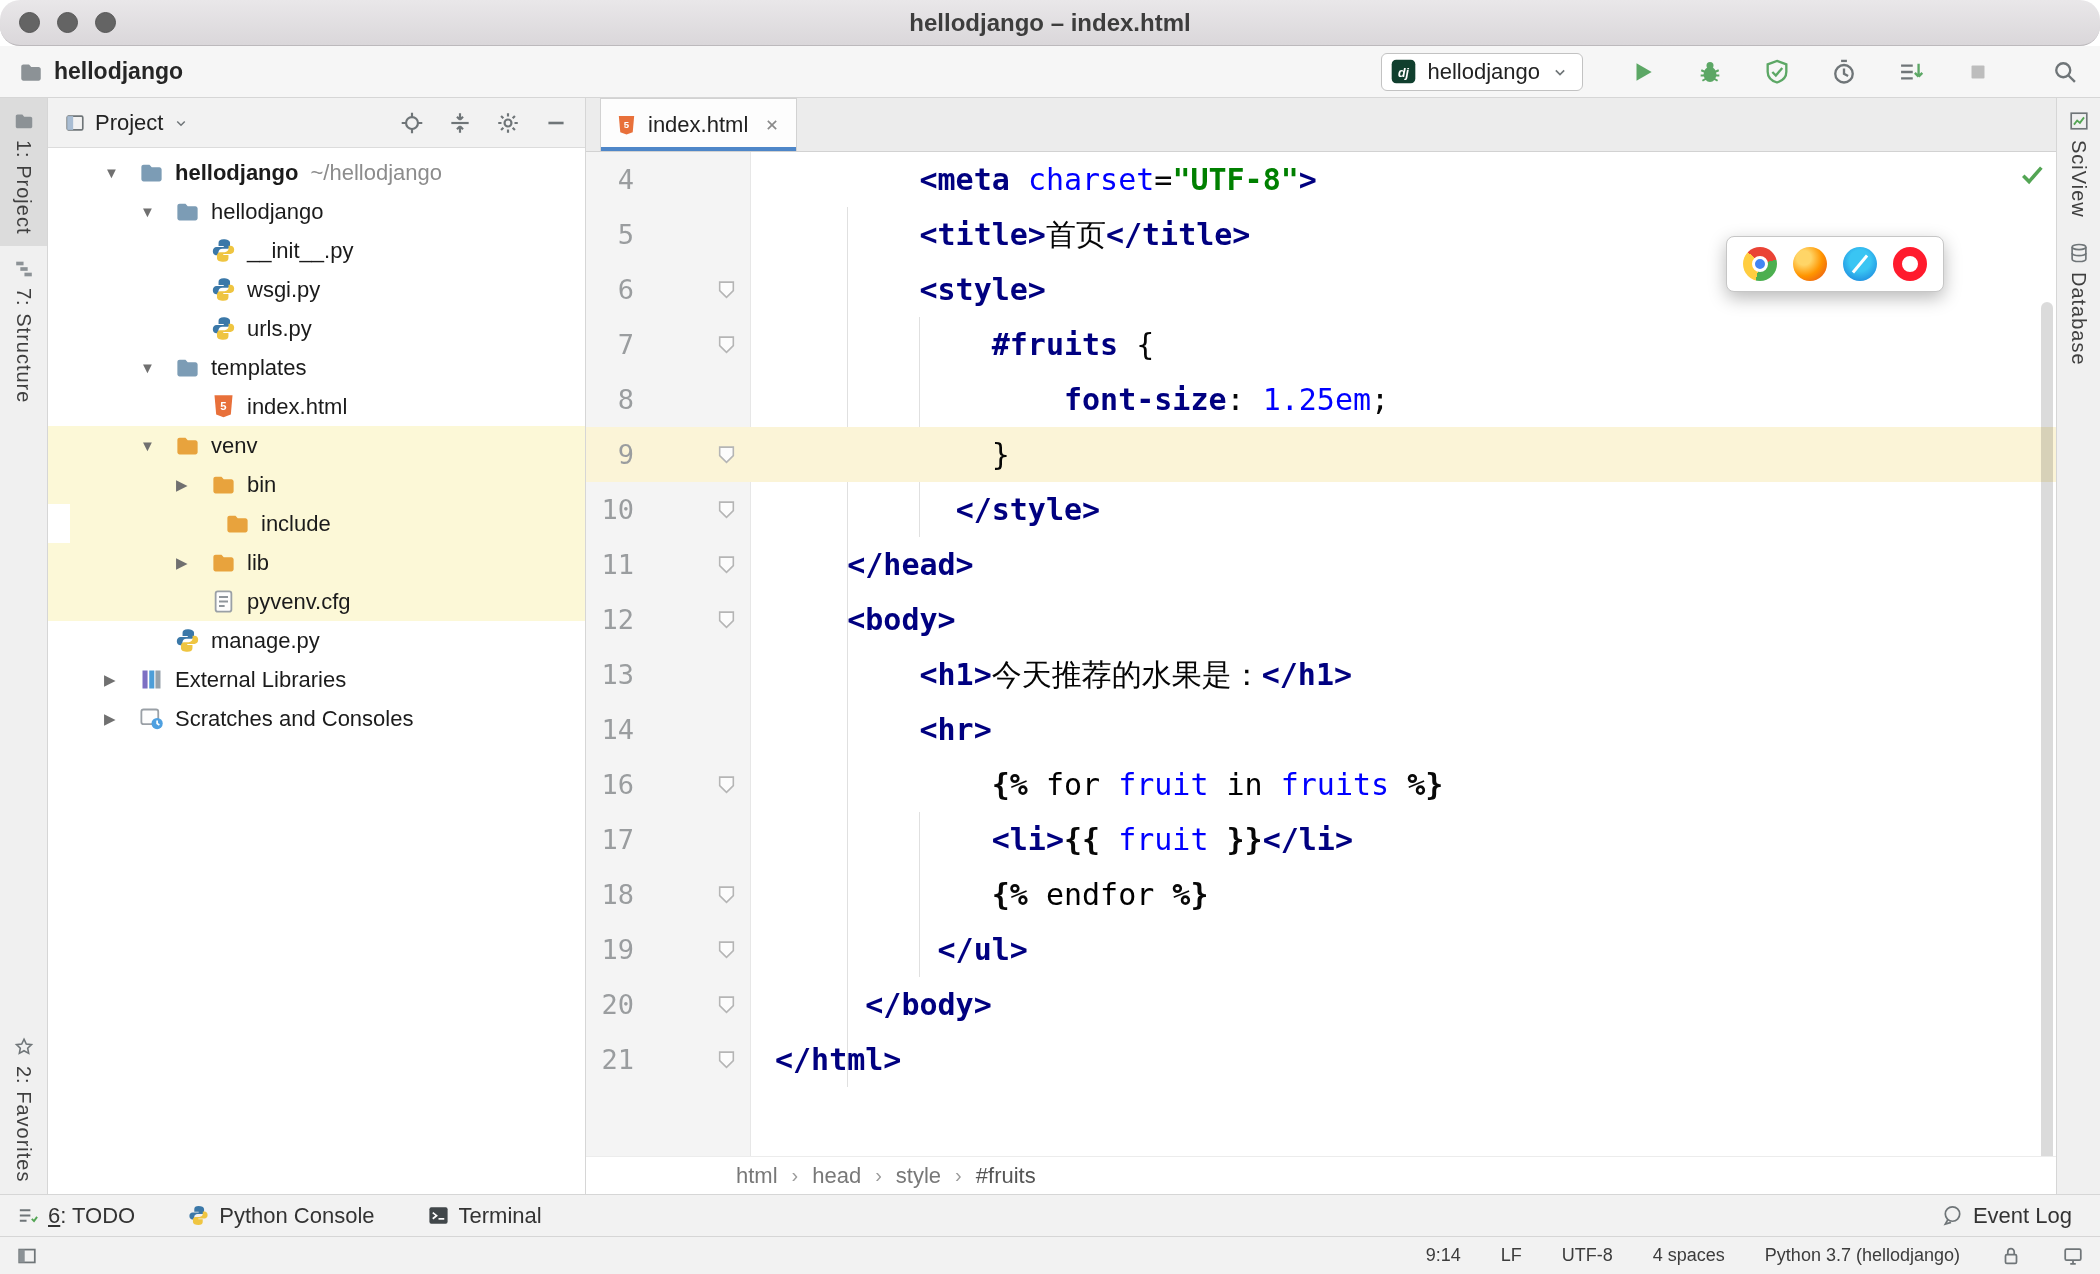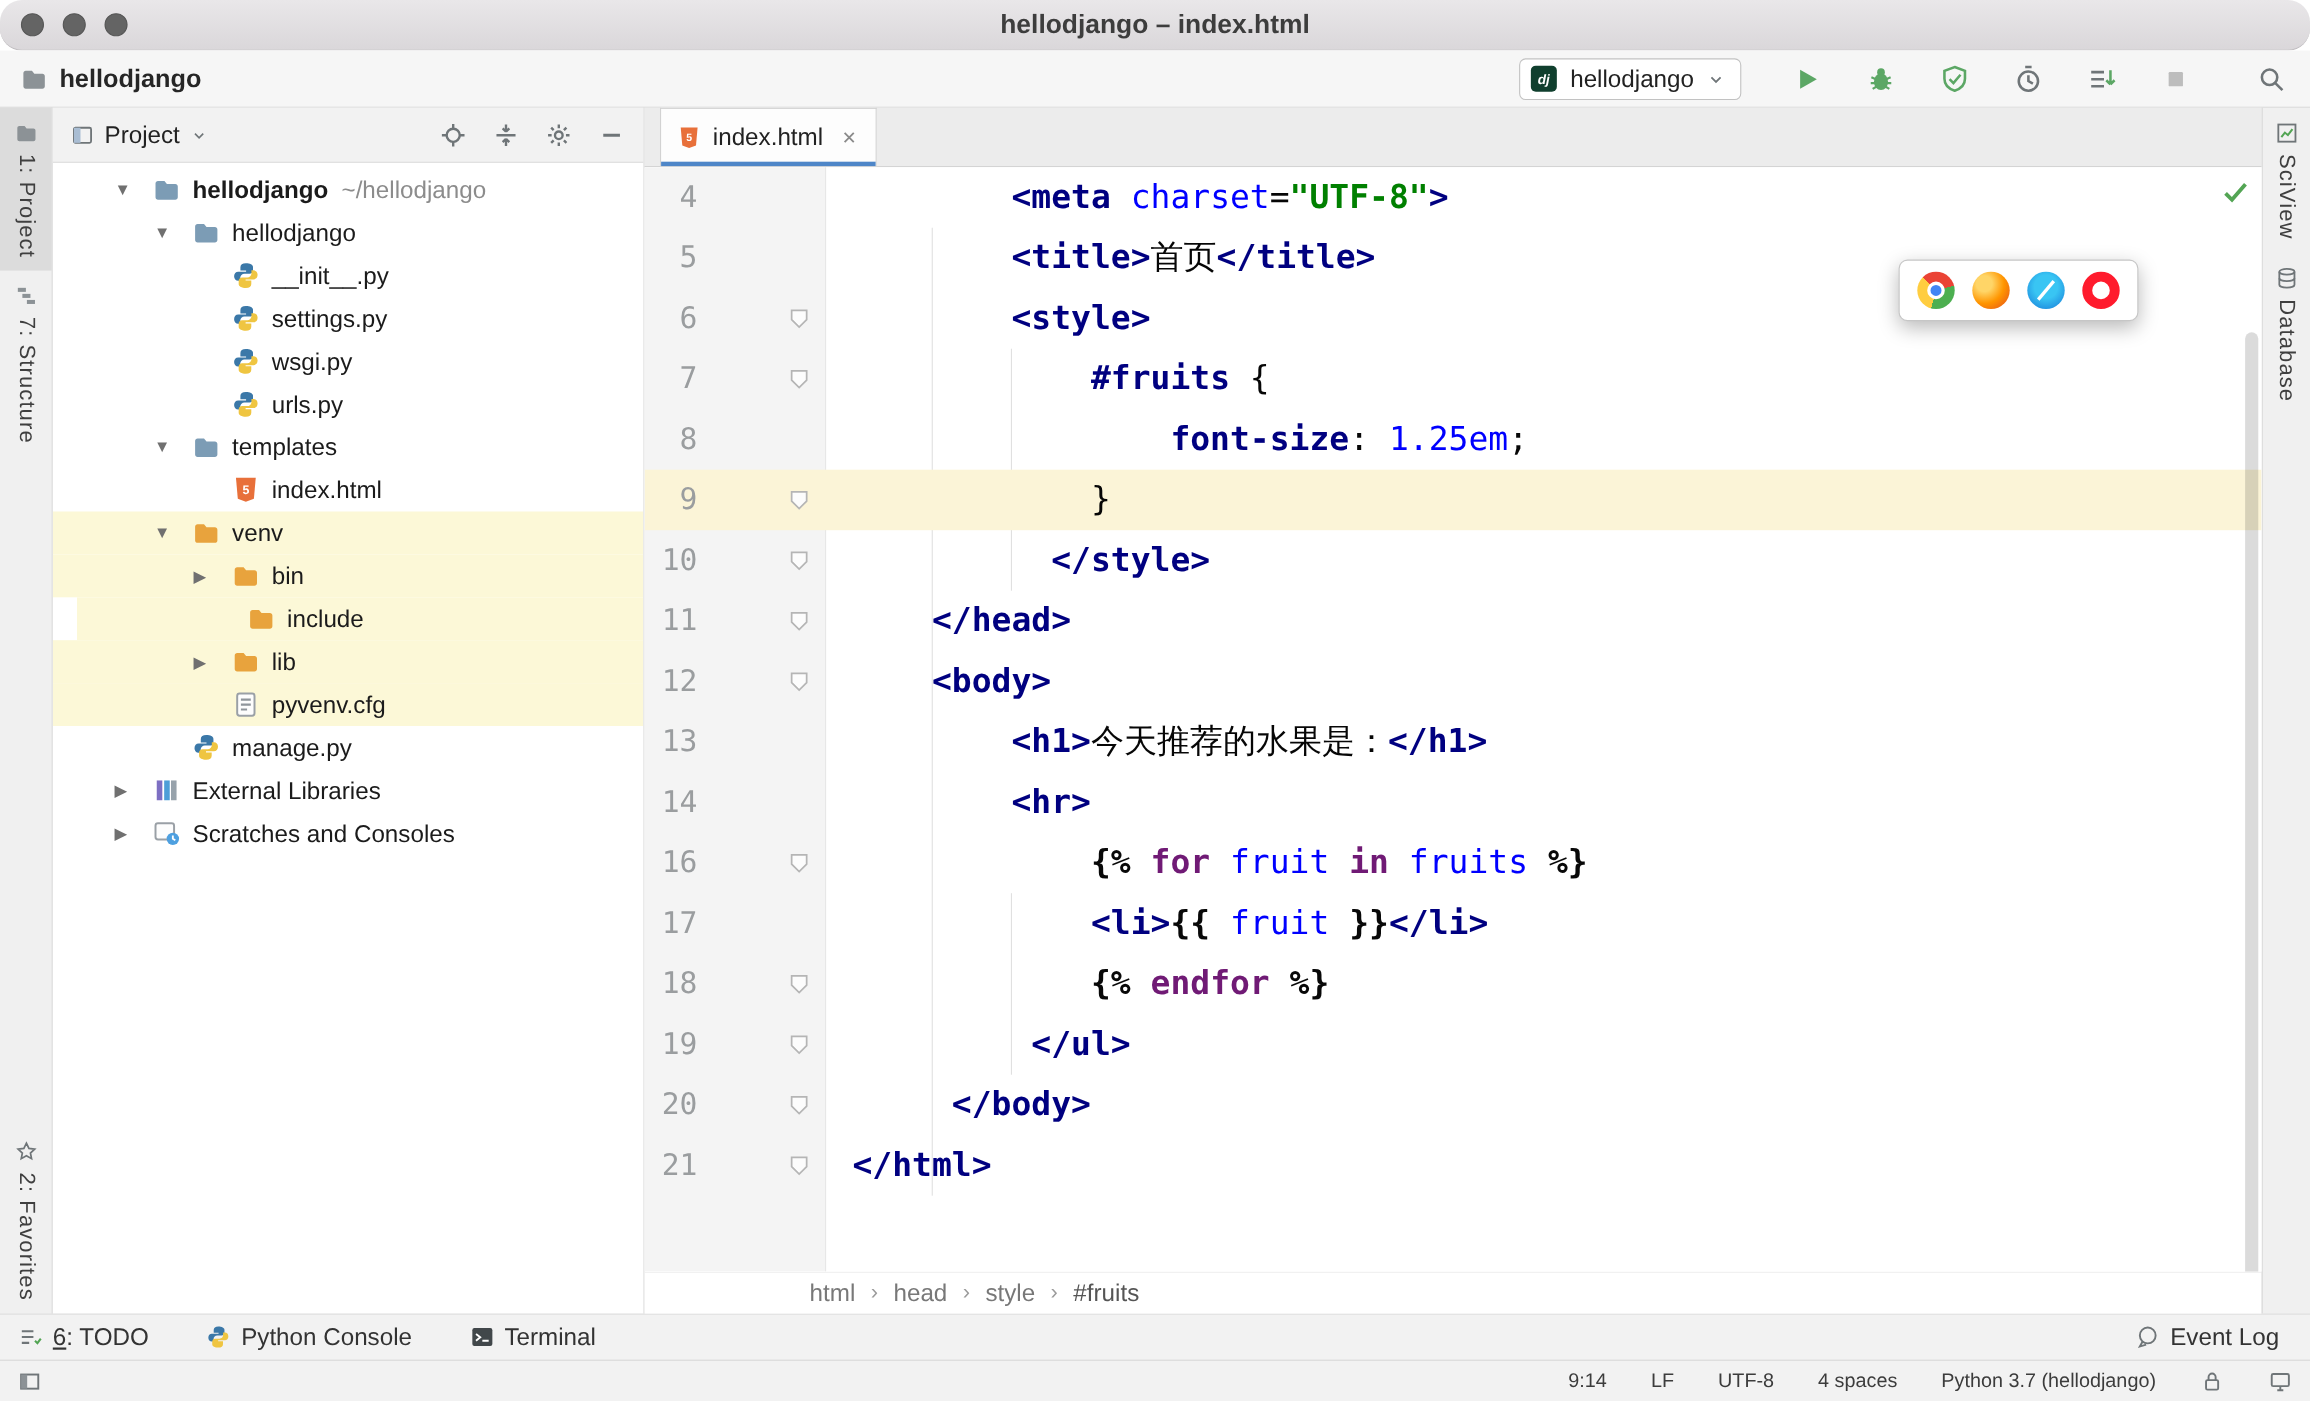--- a/index.html
+++ b/index.html
@@ -70,21 +70,21 @@
 .ln{width:48px;text-align:right;color:#9a9d9f;font-size:27px;flex:none;}
 .gi{width:117px;flex:none;display:flex;align-items:center;justify-content:flex-end;padding-right:14px;}
 .gi .icon{width:21px;height:21px;}
 .codeln{white-space:pre;padding-left:24px;}
 .c-tag{color:#000080;font-weight:bold;}
 .c-attr{color:#0000ff;}
 .c-val{color:#008000;font-weight:bold;}
 .c-sel{color:#000080;font-weight:bold;}
 .c-prop{color:#000080;font-weight:bold;}
 .c-num{color:#0000ff;}
-.c-kw{color:#701a75;font-weight:bold;text-align:center;}
+.c-kw{color:#000000;font-weight:normal;text-align:center;}
 .c-var{color:#0000ff;}
 .c-brace{color:#080808;font-weight:bold;}
 .c-text{color:#060606;}
 .echeck{position:absolute;top:8px;right:10px;width:28px;height:28px;z-index:2;}
 .scrollthumb{position:absolute;right:3px;top:150px;width:12px;height:880px;background:rgba(0,0,0,0.14);border-radius:6px;z-index:2;}
 .browser-popup{position:absolute;left:1140px;top:84px;width:218px;height:56px;background:#fff;border:1px solid #c6c6c6;border-radius:8px;box-shadow:0 6px 18px rgba(0,0,0,.28);display:flex;align-items:center;justify-content:center;gap:16px;z-index:3;}
 .bicon{width:34px;height:34px;border-radius:50%;position:relative;flex:none;}
 .b-chrome{background:conic-gradient(from -45deg,#ea4335 0 120deg,#4caf50 0 240deg,#ffcd40 0 360deg);}
 .b-chrome i{position:absolute;inset:9px;background:#4285f4;border:3px solid #fff;border-radius:50%;}
 .b-firefox{background:radial-gradient(circle at 32% 32%,#ffd567 0 22%,#ff9500 55%,#e2491e 100%);}
@@ -292,30 +292,20 @@
         </div>
         <div class="trow" style="padding-left: 122px;">
           <span class="arrow"></span>
           <span class="icon ticon">
             <svg viewBox="0 0 24 24">
               <path d="M12 2c-2.8 0-4.4 1.2-4.4 3.2V8h4.6v.9H5.8C3.9 8.9 2.5 10.4 2.5 12.6s1.4 3.6 3.3 3.6h1.7v-2.5c0-1.8 1.5-3.2 3.4-3.2h4.1c1.6 0 2.8-1.2 2.8-2.8V5.2C17.8 3.2 15.3 2 12 2z" fill="#3b78a8"></path>
               <path d="M12 22c2.8 0 4.4-1.2 4.4-3.2V16h-4.6v-.9h6.4c1.9 0 3.3-1.5 3.3-3.7s-1.4-3.6-3.3-3.6h-1.7v2.5c0 1.8-1.5 3.2-3.4 3.2H9c-1.6 0-2.8 1.2-2.8 2.8v2.5C6.2 20.8 8.7 22 12 22z" fill="#efc541"></path>
             </svg>
           </span>
           <span class="tlabel">__init__.py</span>
-        </div>
-        <div class="trow" style="padding-left: 122px;">
-          <span class="arrow"></span>
-          <span class="icon ticon">
-            <svg viewBox="0 0 24 24">
-              <path d="M12 2c-2.8 0-4.4 1.2-4.4 3.2V8h4.6v.9H5.8C3.9 8.9 2.5 10.4 2.5 12.6s1.4 3.6 3.3 3.6h1.7v-2.5c0-1.8 1.5-3.2 3.4-3.2h4.1c1.6 0 2.8-1.2 2.8-2.8V5.2C17.8 3.2 15.3 2 12 2z" fill="#3b78a8"></path>
-              <path d="M12 22c2.8 0 4.4-1.2 4.4-3.2V16h-4.6v-.9h6.4c1.9 0 3.3-1.5 3.3-3.7s-1.4-3.6-3.3-3.6h-1.7v2.5c0 1.8-1.5 3.2-3.4 3.2H9c-1.6 0-2.8 1.2-2.8 2.8v2.5C6.2 20.8 8.7 22 12 22z" fill="#efc541"></path>
-            </svg>
-          </span>
-          <span class="tlabel">settings.py</span>
         </div>
         <div class="trow" style="padding-left: 122px;">
           <span class="arrow"></span>
           <span class="icon ticon">
             <svg viewBox="0 0 24 24">
               <path d="M12 2c-2.8 0-4.4 1.2-4.4 3.2V8h4.6v.9H5.8C3.9 8.9 2.5 10.4 2.5 12.6s1.4 3.6 3.3 3.6h1.7v-2.5c0-1.8 1.5-3.2 3.4-3.2h4.1c1.6 0 2.8-1.2 2.8-2.8V5.2C17.8 3.2 15.3 2 12 2z" fill="#3b78a8"></path>
               <path d="M12 22c2.8 0 4.4-1.2 4.4-3.2V16h-4.6v-.9h6.4c1.9 0 3.3-1.5 3.3-3.7s-1.4-3.6-3.3-3.6h-1.7v2.5c0 1.8-1.5 3.2-3.4 3.2H9c-1.6 0-2.8 1.2-2.8 2.8v2.5C6.2 20.8 8.7 22 12 22z" fill="#efc541"></path>
             </svg>
           </span>
           <span class="tlabel">wsgi.py</span>

